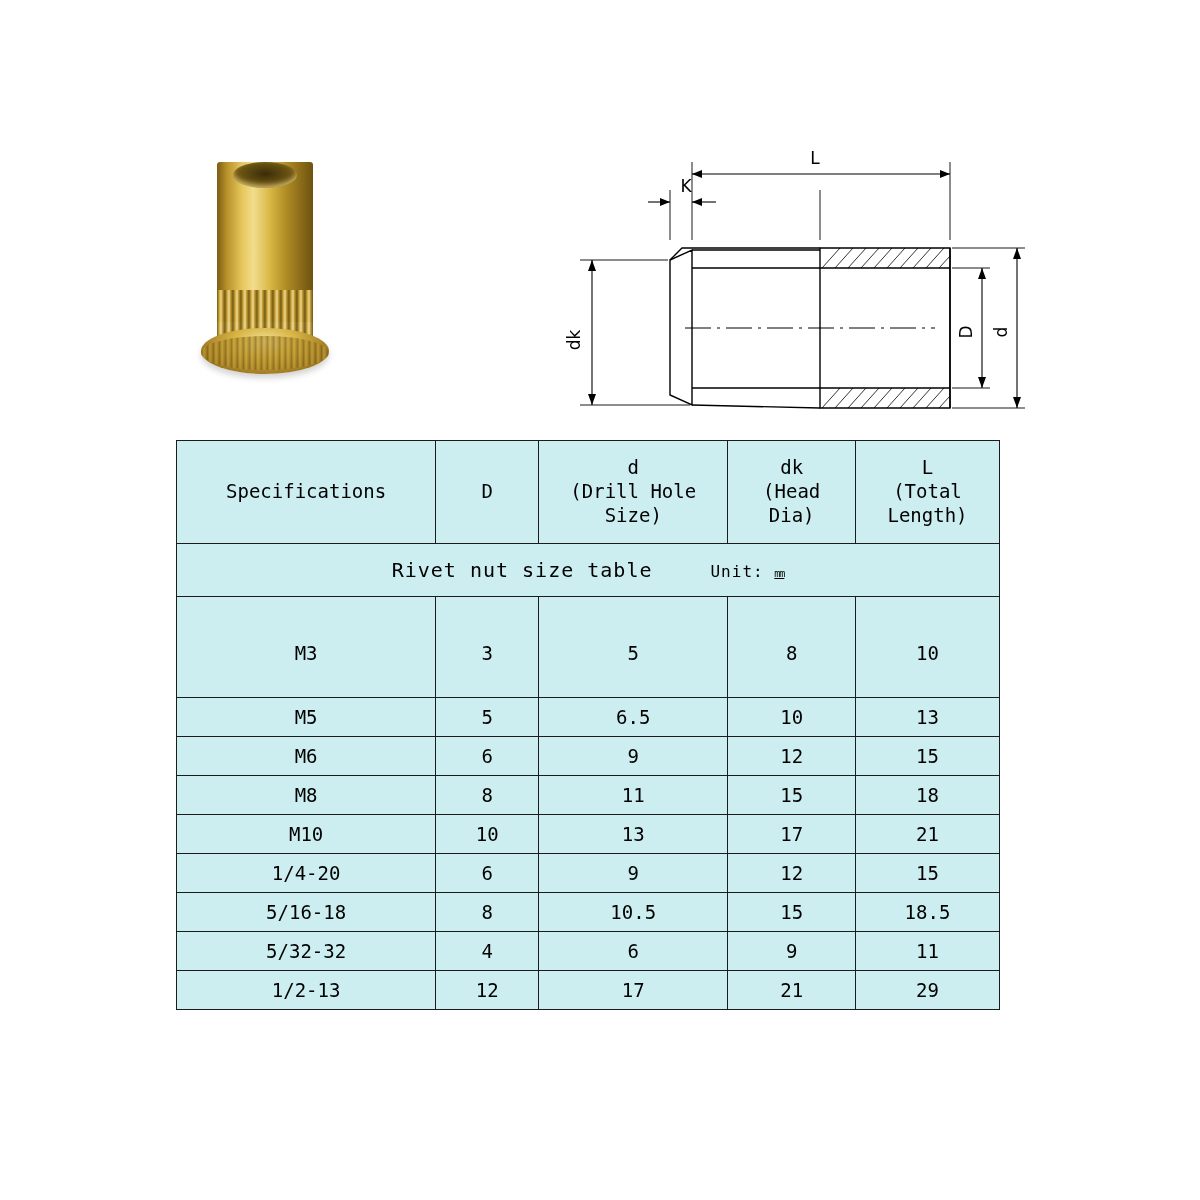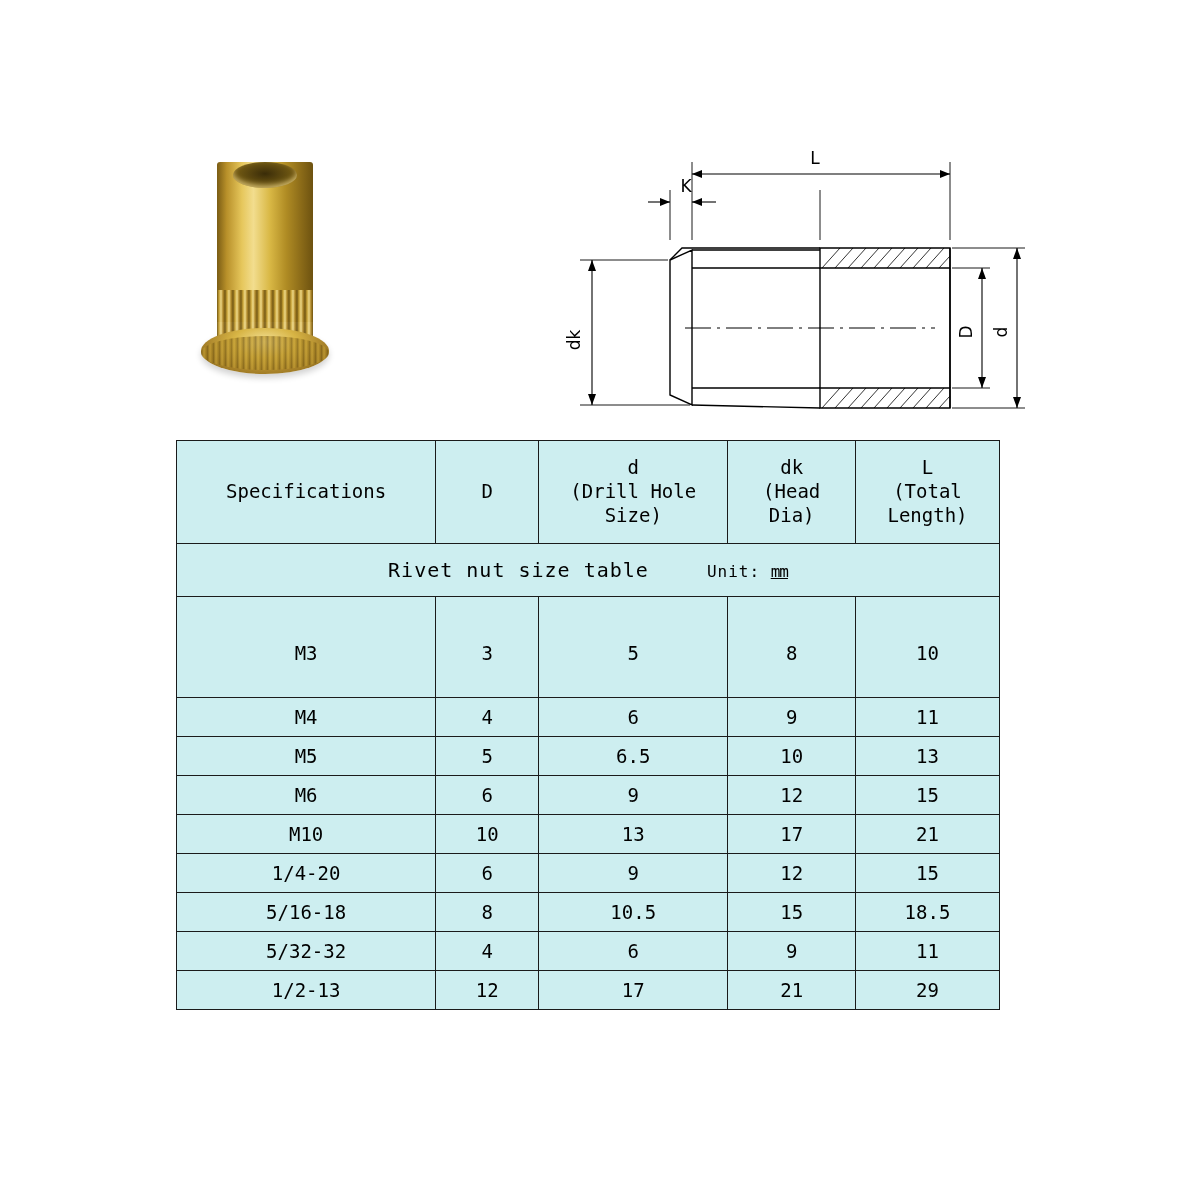--- a/index.html
+++ b/index.html
@@ -119,21 +119,21 @@
   .title-inner {
     display: flex;
     justify-content: center;
     align-items: baseline;
     gap: 58px;
   }
   .unit-small {
     font-size: 16px;
   }
   .unit-mm {
-    font-size: 16px;
+    font-size: 10px;
     letter-spacing: -1px;
     text-decoration: underline;
   }
   thead.head-row th {
     font-size: 19px;
     padding: 8px 4px;
     line-height: 1.25;
     height: 86px;
     vertical-align: middle;
   }
@@ -311,41 +311,41 @@
     </thead>
     <tbody id="table-body">
         <tr class="first-data">
           <td>M3</td>
           <td>3</td>
           <td>5</td>
           <td>8</td>
           <td>10</td>
         </tr>
         <tr>
-          <td>M4</td>
-          <td>4</td>
-          <td>6</td>
-          <td>9</td>
-          <td>11</td>
-        </tr>
-        <tr>
           <td>M5</td>
           <td>5</td>
           <td>6.5</td>
           <td>10</td>
           <td>13</td>
         </tr>
         <tr>
           <td>M6</td>
           <td>6</td>
           <td>9</td>
           <td>12</td>
           <td>15</td>
         </tr>
         <tr>
+          <td>M8</td>
+          <td>8</td>
+          <td>11</td>
+          <td>15</td>
+          <td>18</td>
+        </tr>
+        <tr>
           <td>M10</td>
           <td>10</td>
           <td>13</td>
           <td>17</td>
           <td>21</td>
         </tr>
         <tr>
           <td>1/4-20</td>
           <td>6</td>
           <td>9</td>

